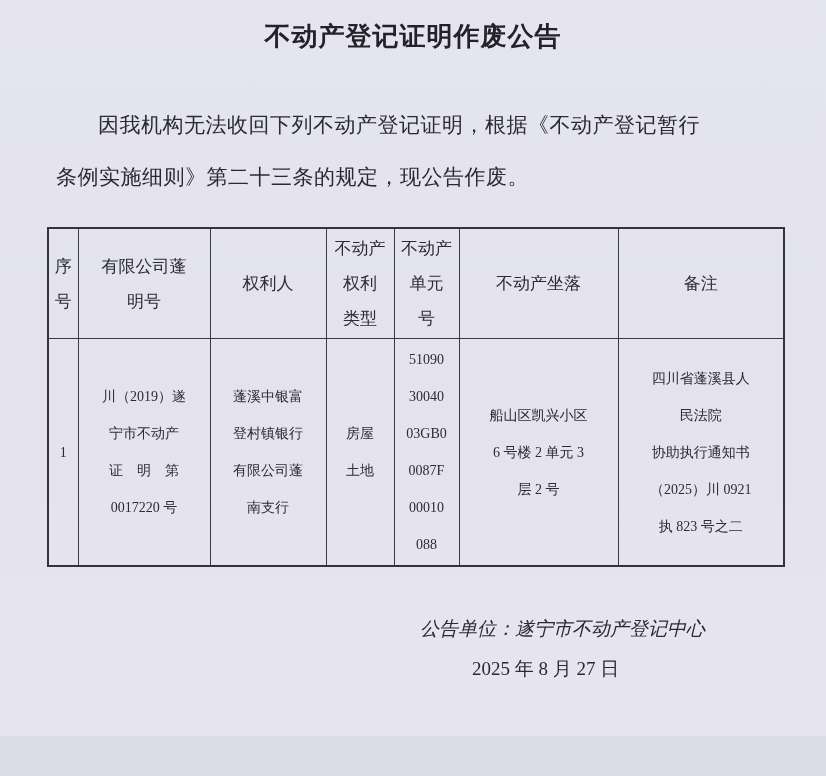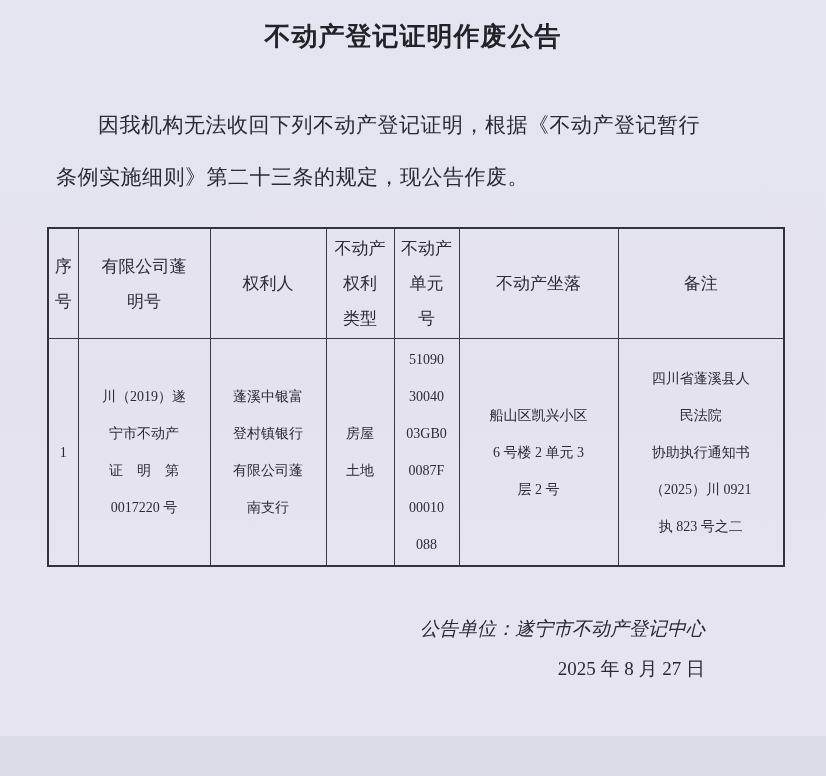--- a/index.html
+++ b/index.html
@@ -97,21 +97,21 @@
     font-size: 19px;
     color: #2a2a32;
   }
   .footer-block .issuer-line {
     line-height: 40px;
     white-space: nowrap;
     font-style: italic;
   }
   .footer-block .date-line {
     line-height: 40px;
-    text-align: right;
+    text-align: left;
     padding-left: 52px;
     white-space: nowrap;
   }
 </style>
 </head>
 <body>
 
 <div class="page">
 
   <h1 class="doc-title">不动产登记证明作废公告</h1>

